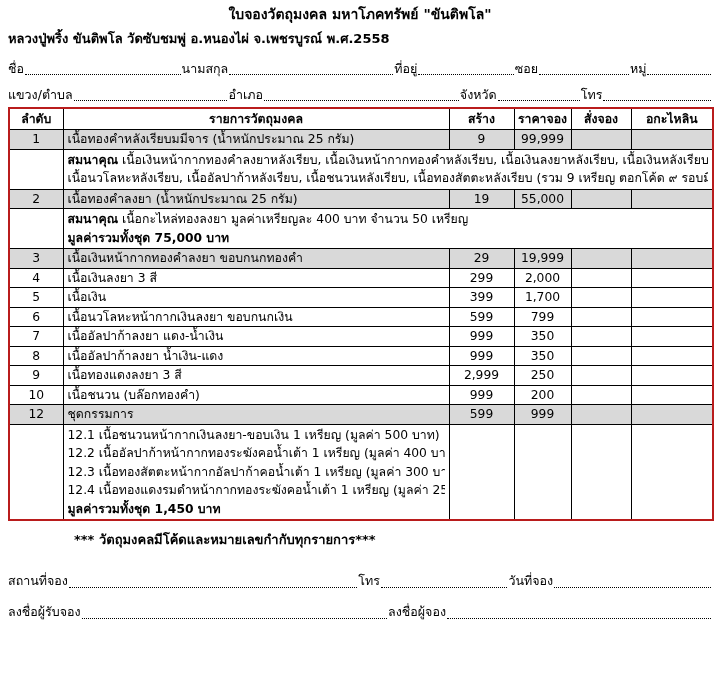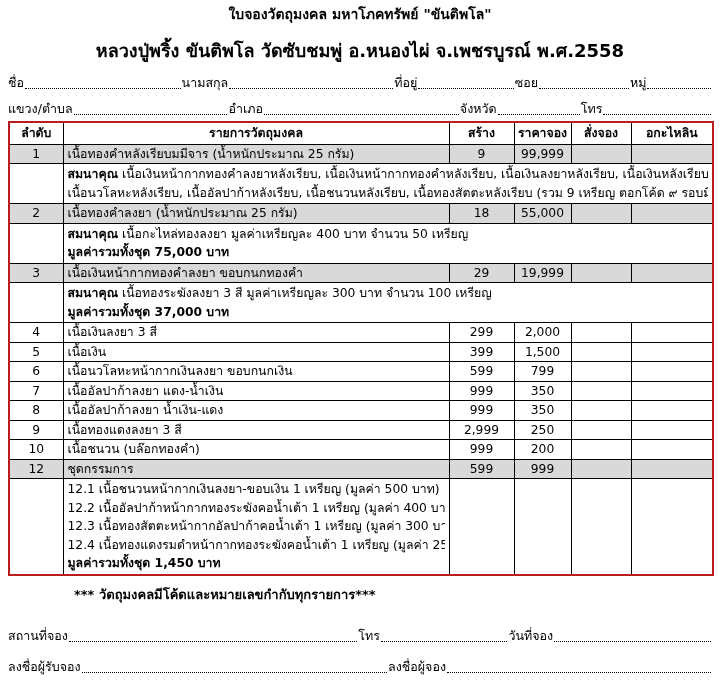--- a/index.html
+++ b/index.html
@@ -4,23 +4,23 @@
 <style>
   html,body { margin:0; padding:0; background:#ffffff; }
   body {
     width:720px; height:680px; overflow:hidden;
     font-family:"DejaVu Sans","Liberation Sans",sans-serif;
     color:#000;
   }
   .doc { padding:5px 8px 0 8px; }
 
   .title   { text-align:center; font-weight:bold; font-size:14px; line-height:1.35; }
-  .subtitle{ text-align:center; font-weight:bold; font-size:18px; line-height:1.3; margin-top:15px; }
-
-  .fline { display:flex; align-items:flex-start; font-size:12.5px; }
+  .subtitle{ text-align:left; font-weight:bold; font-size:13px; line-height:1.3; margin-top:7px; }
+
+  .fline { display:flex; align-items:center; font-size:12.5px; }
   .fline-1 { margin-top:13px; }
   .fline-2 { margin-top:11px; }
   .flabel { white-space:nowrap; line-height:15px; }
   .leader { border-bottom:1.5px dotted #000; height:13px; margin:0 1px; min-width:18px; }
 
   table.order { border-collapse:collapse; table-layout:fixed; width:704px; margin-top:5px; }
   table.order th, table.order td {
     border:1px solid #000; padding:1px 4px; font-size:12.3px; line-height:16.5px;
     overflow:hidden; white-space:nowrap; vertical-align:middle;
   }
@@ -102,60 +102,53 @@
         <tr class="detail">
           <td class="num-cell"></td>
           <td class="detail-cell" colspan="5">
             <div class="detail-line"><b>สมนาคุณ</b> เนื้อเงินหน้ากากทองคำลงยาหลังเรียบ, เนื้อเงินหน้ากากทองคำหลังเรียบ,  เนื้อเงินลงยาหลังเรียบ, เนื้อเงินหลังเรียบ,</div>
             <div class="detail-line">เนื้อนวโลหะหลังเรียบ, เนื้ออัลปาก้าหลังเรียบ, เนื้อชนวนหลังเรียบ, เนื้อทองสัตตะหลังเรียบ (รวม 9 เหรียญ ตอกโค้ด ๙ รอบมีจาร)</div>
           </td>
         </tr>
         <tr class="shaded">
           <td class="num-cell">2</td>
           <td class="item-cell">เนื้อทองคำลงยา (น้ำหนักประมาณ 25 กรัม)</td>
-          <td class="num-cell">18</td>
+          <td class="num-cell">19</td>
           <td class="num-cell">55,000</td>
           <td class="num-cell"></td>
           <td class="num-cell"></td>
         </tr>
         <tr class="detail">
           <td class="num-cell"></td>
           <td class="detail-cell" colspan="5">
             <div class="detail-line"><b>สมนาคุณ</b> เนื้อกะไหล่ทองลงยา มูลค่าเหรียญละ 400 บาท จำนวน 50 เหรียญ</div>
             <div class="detail-line"><b>มูลค่ารวมทั้งชุด 75,000 บาท</b></div>
           </td>
         </tr>
         <tr class="shaded">
           <td class="num-cell">3</td>
           <td class="item-cell">เนื้อเงินหน้ากากทองคำลงยา ขอบกนกทองคำ</td>
           <td class="num-cell">29</td>
           <td class="num-cell">19,999</td>
           <td class="num-cell"></td>
           <td class="num-cell"></td>
         </tr>
-        <tr class="detail">
-          <td class="num-cell"></td>
-          <td class="detail-cell" colspan="5">
-            <div class="detail-line"><b>สมนาคุณ</b> เนื้อทองระฆังลงยา 3 สี มูลค่าเหรียญละ 300 บาท จำนวน 100 เหรียญ</div>
-            <div class="detail-line"><b>มูลค่ารวมทั้งชุด 37,000 บาท</b></div>
-          </td>
-        </tr>
         <tr>
           <td class="num-cell">4</td>
           <td class="item-cell">เนื้อเงินลงยา 3 สี</td>
           <td class="num-cell">299</td>
           <td class="num-cell">2,000</td>
           <td class="num-cell"></td>
           <td class="num-cell"></td>
         </tr>
         <tr>
           <td class="num-cell">5</td>
           <td class="item-cell">เนื้อเงิน</td>
           <td class="num-cell">399</td>
-          <td class="num-cell">1,500</td>
+          <td class="num-cell">1,700</td>
           <td class="num-cell"></td>
           <td class="num-cell"></td>
         </tr>
         <tr>
           <td class="num-cell">6</td>
           <td class="item-cell">เนื้อนวโลหะหน้ากากเงินลงยา ขอบกนกเงิน</td>
           <td class="num-cell">599</td>
           <td class="num-cell">799</td>
           <td class="num-cell"></td>
           <td class="num-cell"></td>

